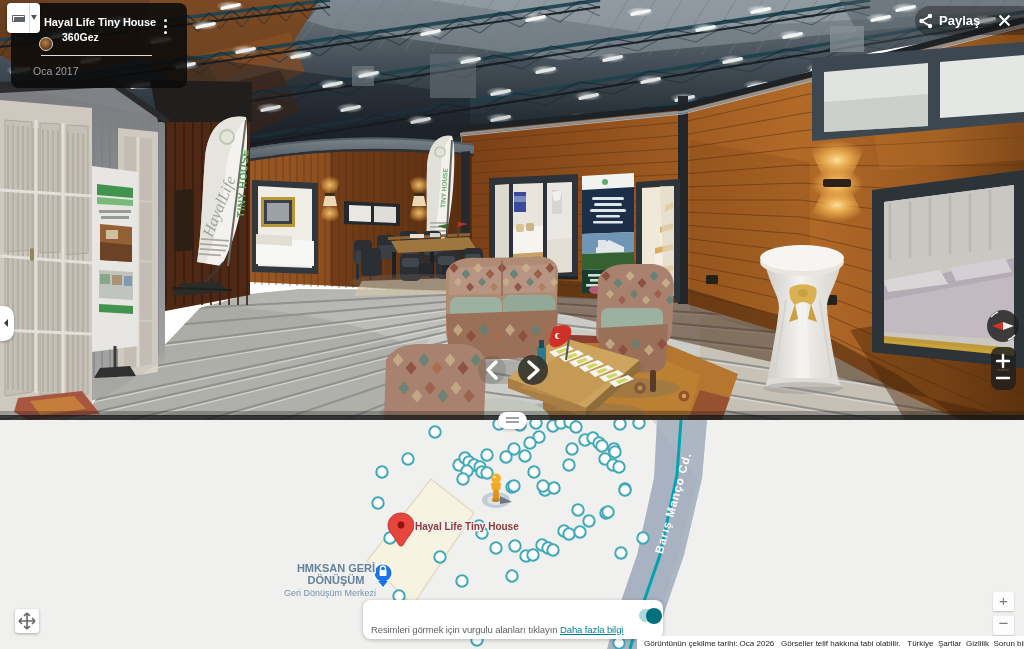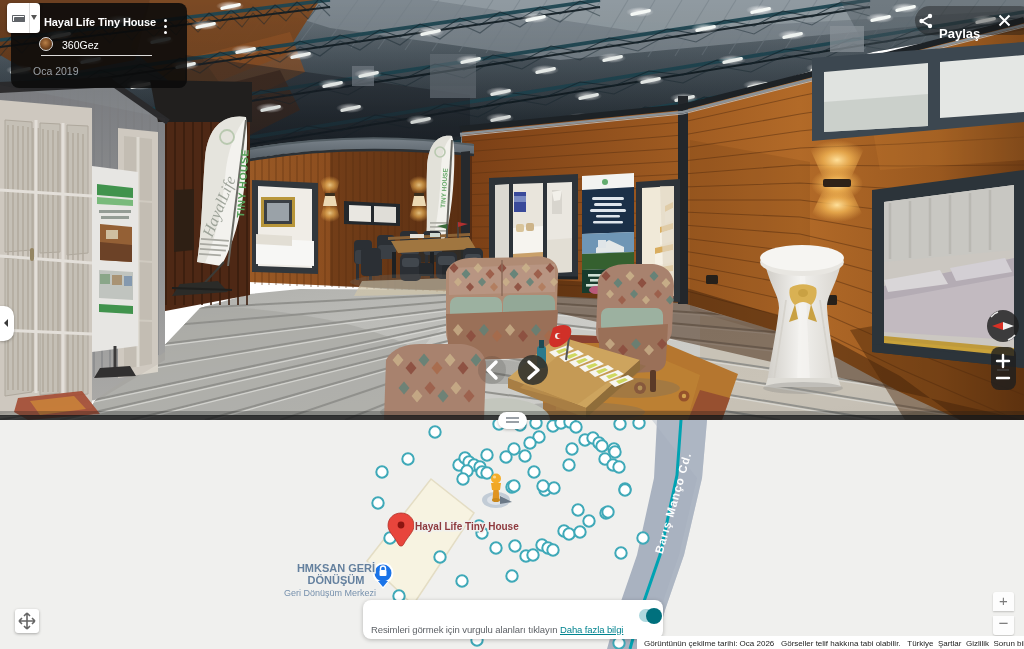--- a/index.html
+++ b/index.html
@@ -1000,43 +1000,43 @@
 <div class="abs" style="left:44px;top:16px;width:150px;font-size:11px;font-weight:bold;color:#fff;letter-spacing:-0.1px;">Hayal Life Tiny House</div>
 
 <div class="abs" style="left:164px;top:19px;width:4px;">
  <div style="width:3.4px;height:3.4px;border-radius:50%;background:#fff;margin-bottom:2.6px;"></div>
  <div style="width:3.4px;height:3.4px;border-radius:50%;background:#fff;margin-bottom:2.6px;"></div>
  <div style="width:3.4px;height:3.4px;border-radius:50%;background:#fff;"></div>
 </div>
 
 <div class="abs" style="left:39px;top:37px;width:14px;height:14px;border-radius:50%;background:radial-gradient(circle at 45% 40%,#b98048 0%,#7a4a22 50%,#2e1a0c 100%);border:1px solid #dcdcdc;"></div>
 
-<div class="abs" style="left:62px;top:39px;font-size:10.5px;font-weight:normal;color:#fff;">360Gez</div>
+<div class="abs" style="left:62px;top:31px;font-size:10.5px;font-weight:bold;color:#fff;">360Gez</div>
 
 <div class="abs" style="left:41px;top:55px;width:111px;height:1px;background:rgba(255,255,255,0.85);"></div>
 
-<div class="abs" style="left:33px;top:65px;font-size:10.5px;color:#9aa0a6;">Oca 2019</div>
+<div class="abs" style="left:33px;top:65px;font-size:10.5px;color:#9aa0a6;">Oca 2017</div>
 
 <div class="abs" style="left:7px;top:3px;width:33px;height:30px;background:#fff;border-radius:4px;box-shadow:0 1px 3px rgba(0,0,0,0.4);"></div>
 <div class="abs" style="left:12px;top:15px;width:13px;height:7px;background:#5f6368;border-radius:1px;box-shadow:inset 0 0 0 1px #5f6368,inset 2px 2px 0 0 #fff;"></div>
 <div class="abs" style="left:29px;top:3px;width:1px;height:30px;background:#ddd;"></div>
 <div class="abs" style="left:31px;top:15px;width:0;height:0;border-left:3.5px solid transparent;border-right:3.5px solid transparent;border-top:5px solid #555;"></div>
 
 <div class="abs" style="left:915px;top:6px;width:120px;height:29px;background:rgba(20,20,20,0.4);border-radius:15px;"></div>
 
 <svg class="abs" style="left:918px;top:13px" width="16" height="16" viewBox="0 0 16 16">
       <g fill="#fff">
         <circle cx="12" cy="3" r="2.2"></circle>
         <circle cx="3.5" cy="8" r="2.2"></circle>
         <circle cx="12" cy="13" r="2.2"></circle>
         <path d="M3.5,8 L12,3 M3.5,8 L12,13" stroke="#fff" stroke-width="1.6"></path>
       </g>
     </svg>
 
-<div class="abs" style="left:939px;top:26px;font-size:13px;font-weight:bold;color:#fff;">Paylaş</div>
+<div class="abs" style="left:939px;top:13px;font-size:13px;font-weight:bold;color:#fff;">Paylaş</div>
 
 <svg class="abs" style="left:998px;top:14px" width="13" height="13" viewBox="0 0 13 13">
       <path d="M1.5,1.5 L11.5,11.5 M11.5,1.5 L1.5,11.5" stroke="#fff" stroke-width="2"></path>
     </svg>
 
 <div class="abs" style="left:0;top:306px;width:14px;height:35px;background:#fff;border-radius:0 10px 10px 0;box-shadow:0 1px 3px rgba(0,0,0,0.3);"></div>
 <svg class="abs" style="left:1px;top:317px" width="10" height="12" viewBox="0 0 10 12">
       <path d="M7,2 L3,6 L7,10 Z" fill="#3a3a3a"></path>
     </svg>
 

